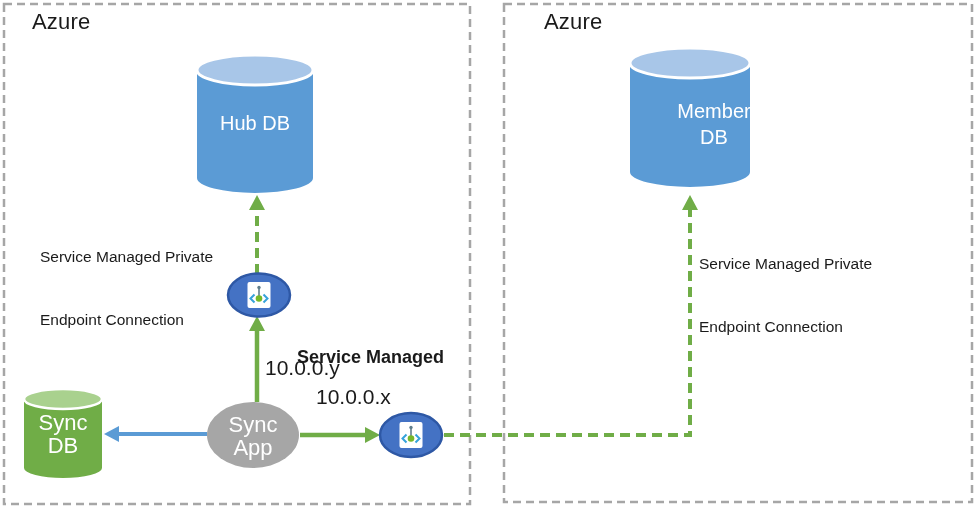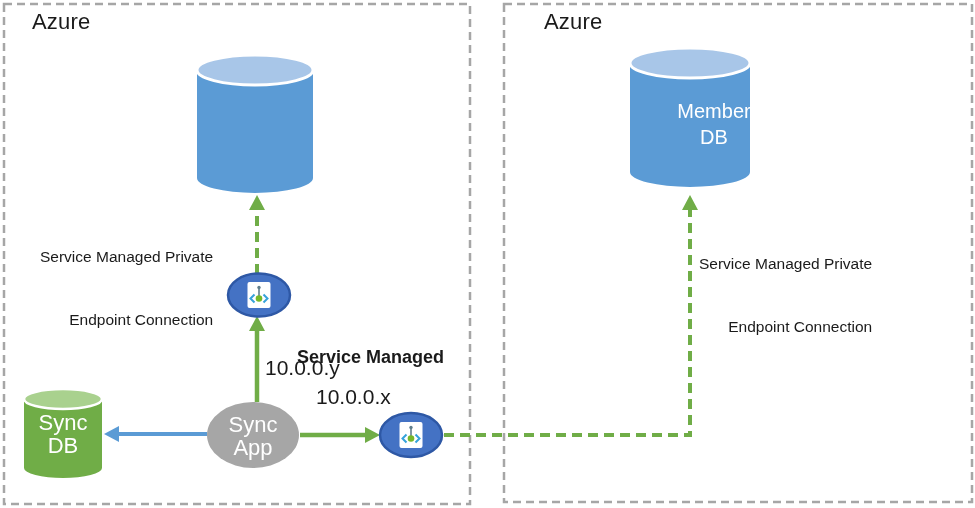--- a/index.html
+++ b/index.html
@@ -5,21 +5,21 @@
   html,body{margin:0;padding:0;background:#fff;}
   #canvas{
     position:relative;
     width:975px;height:508px;
     background:#ffffff;
     font-family:"Liberation Sans", sans-serif;
     color:#1a1a1a;
     overflow:hidden;
   }
   #diagram-svg{position:absolute;left:0;top:0;}
-  .label{position:absolute;white-space:pre;text-align:right;}
+  .label{position:absolute;white-space:pre;}
   .region-title{font-size:22px;letter-spacing:0.2px;}
   .conn-label{font-size:15.5px;line-height:21px;}
   .bold-label{font-size:18px;font-weight:bold;line-height:26px;}
   .ip-label{font-size:21px;}
   .node-text{
     position:absolute;color:#ffffff;text-align:center;
     display:flex;flex-direction:column;justify-content:center;align-items:center;
   }
   .db-text{font-size:20px;line-height:26px;}
   .db-text-sm{font-size:22px;line-height:23px;}
@@ -98,20 +98,21 @@
         <path d="M-4.5,-0.5 L-8.5,3.5 L-4.5,7.5" fill="none" stroke-width="2" stroke="#35a2da"></path>
         <path d="M4.5,-0.5 L8.5,3.5 L4.5,7.5" fill="none" stroke-width="2" stroke="#35a2da"></path>
       </g>
     </g>
   </svg>
 
   <div class="label region-title" style="left:32px;top:9px;">Azure</div>
 
   <div class="label region-title" style="left:544px;top:9px;">Azure</div>
 
+  <div class="node-text db-text" style="left:197px;top:108px;width:116px;height:30px;">Hub DB</div>
 
   <div class="node-text db-text" style="left:630px;top:96px;width:120px;height:56px;margin-left:24px;">
     <span>Member</span>
     <span>DB</span>
   </div>
 
   <div class="node-text db-text-sm" style="left:24px;top:409px;width:78px;height:50px;">
     <span>Sync</span>
     <span>DB</span>
   </div>

